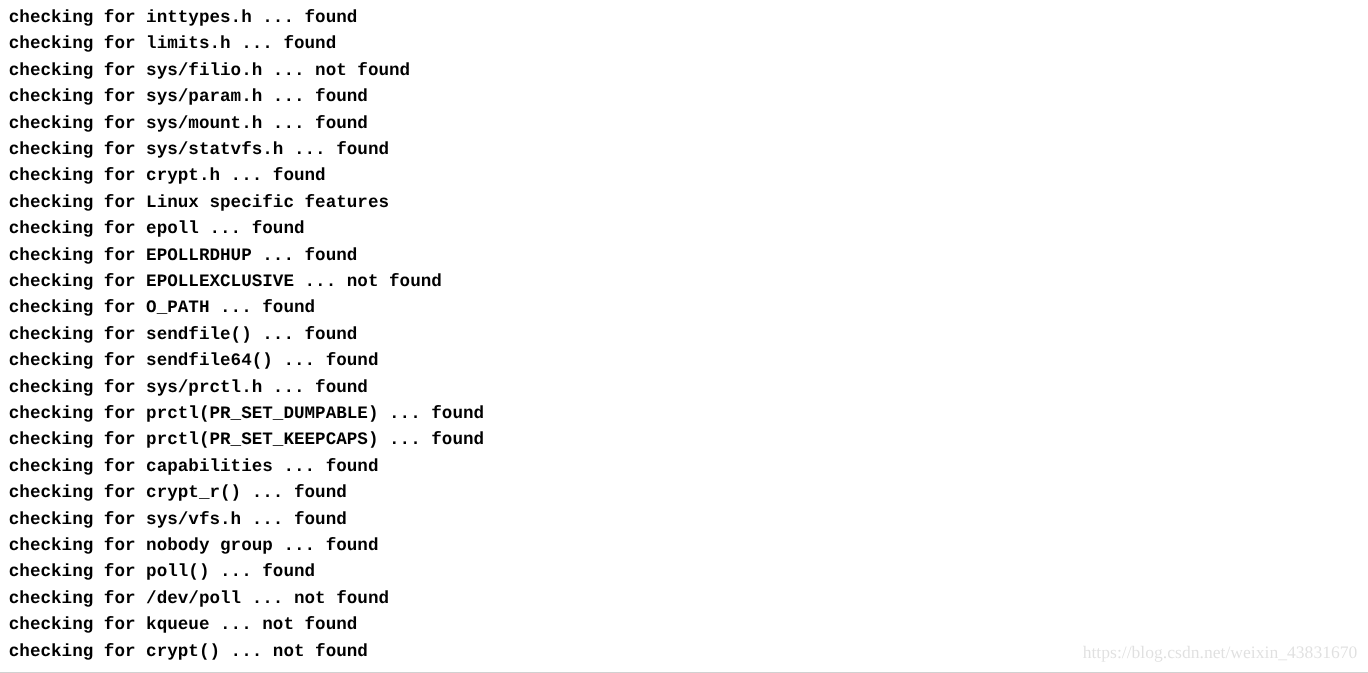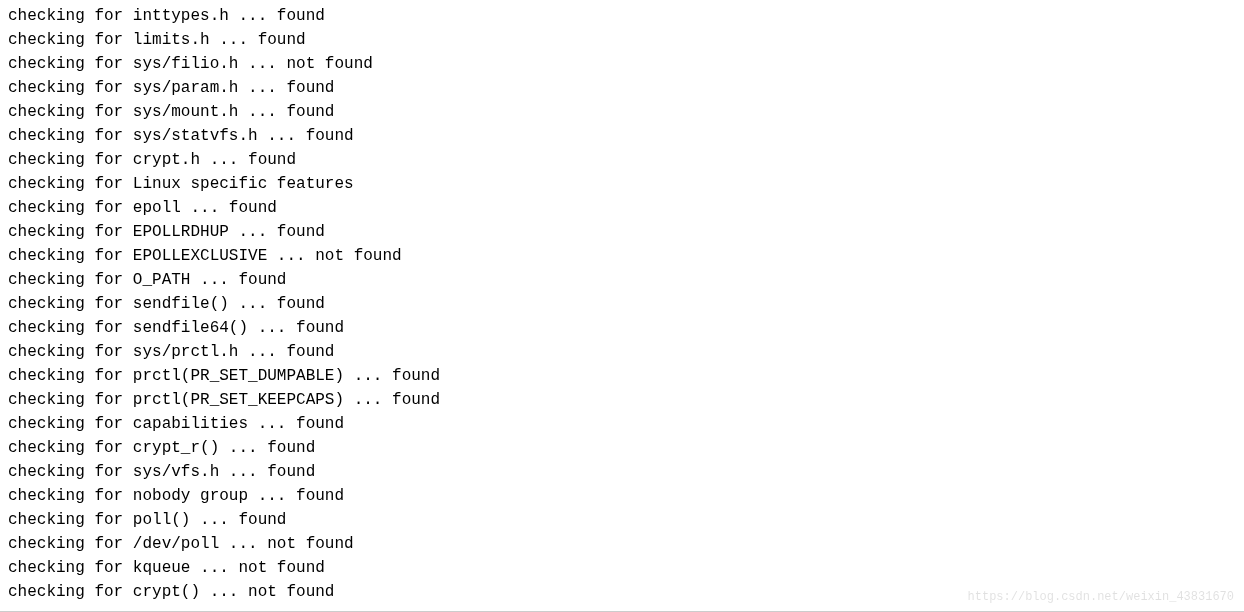--- a/index.html
+++ b/index.html
@@ -14,31 +14,31 @@
       line-height: 1.5;
       color: #000000;
       padding: 4px 8px;
       position: relative;
       width: 1244px;
       height: 612px;
       overflow: hidden;
     }
     .terminal-output {
       white-space: pre;
-      font-weight: normal;
+      font-weight: bold;
     }
     .line {
       display: block;
     }
     .watermark {
       position: absolute;
       bottom: 6px;
       right: 10px;
-      font-family: Liberation Mono, monospace;
-      font-size: 12px;
+      font-family: Liberation Serif, serif;
+      font-size: 16px;
       color: rgba(0, 0, 0, 0.12);
       font-weight: normal;
     }
     .bottom-border {
       position: absolute;
       bottom: 0;
       left: 0;
       right: 0;
       height: 1px;
       background: #cccccc;

